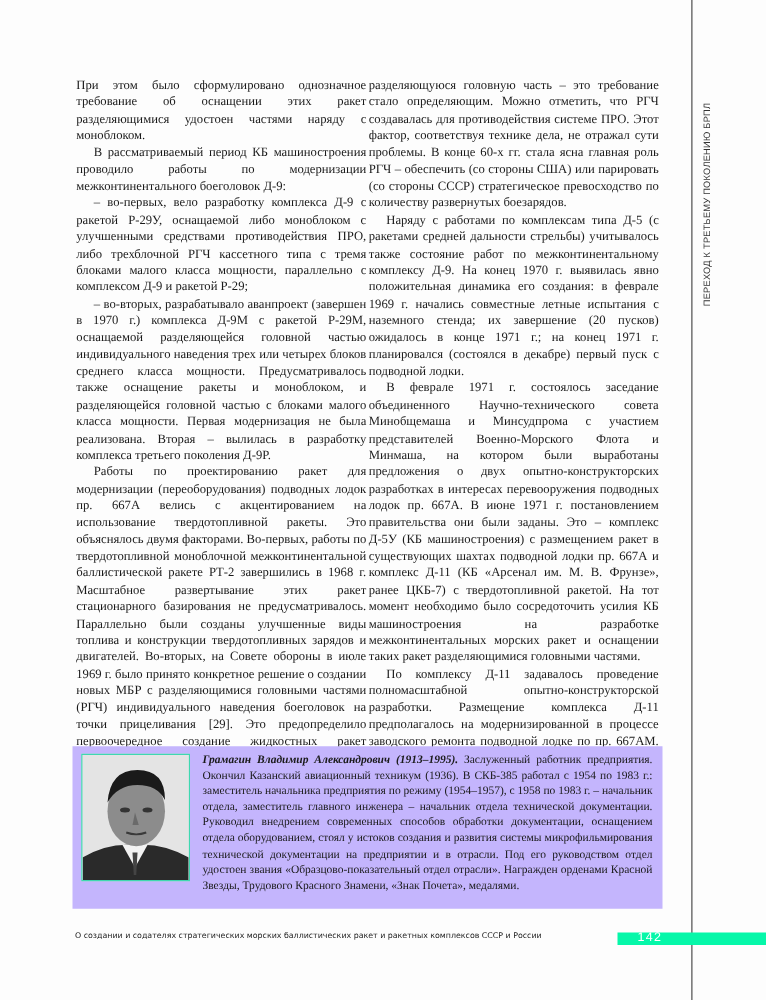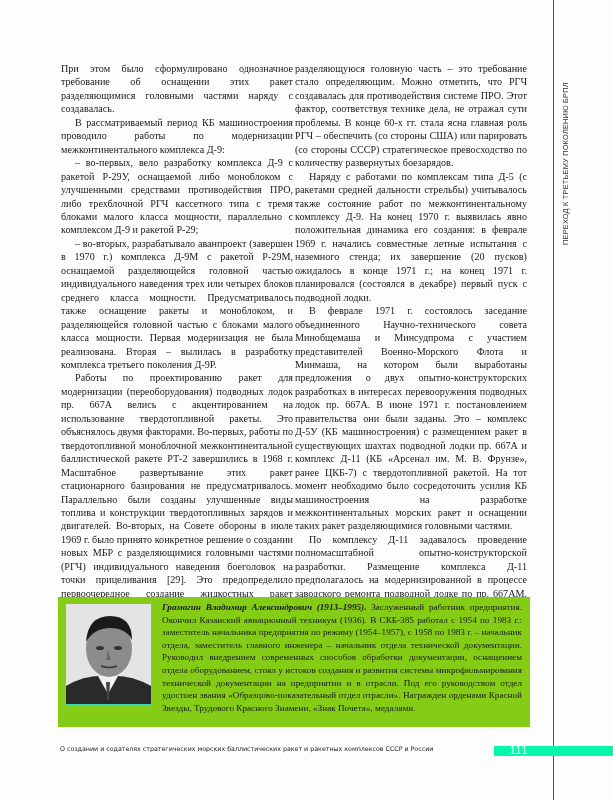--- a/index.html
+++ b/index.html
@@ -18,21 +18,21 @@
   .col {
     position: absolute; top: 62px; width: 232px;
     font-size: 10.15px; line-height: 13.45px; text-align: justify; hyphens: manual;
   }
   .col.left { left: 61px; }
   .col.right { left: 295px; }
   .col p { margin: 0; text-indent: 0; }
   .col p.ind { text-indent: 14px; }
   .bio {
     position: absolute; left: 58px; top: 597px; width: 472px; height: 130px;
-    background: #84cc16;
+    background: #c4b5fd;
   }
   .photo {
     position: absolute; left: 7px; top: 6px; width: 85px; height: 100px;
     border: 1px solid #3fd8b0; background: #e8e8e8; overflow: hidden;
   }
   .bio-text {
     position: absolute; left: 104px; top: 4px; width: 360px;
     font-size: 9.2px; line-height: 12.6px; text-align: justify;
   }
   .bio-text .name { font-style: italic; font-weight: bold; }
@@ -49,22 +49,22 @@
   }
 </style>
 </head>
 <body>
 
 <div class="page">
   <div class="margin-rule"></div>
   <div class="running-head">ПЕРЕХОД К ТРЕТЬЕМУ ПОКОЛЕНИЮ БРПЛ</div>
 
   <div class="col left">
-    <p>При этом было сформулировано однозначное требование об оснащении этих ракет разделяющимися головными частями наряду с создавалась.</p>
-    <p class="ind">В рассматриваемый период КБ машиностроения проводило работы по модернизации межконтинентального комплекса Д-9:</p>
+    <p>При этом было сформулировано однозначное требование об оснащении этих ракет разделяющимися удостоен частями наряду с моноблоком.</p>
+    <p class="ind">В рассматриваемый период КБ машиностроения проводило работы по модернизации межконтинентального боеголовок Д-9:</p>
     <p class="ind">– во-первых, вело разработку комплекса Д-9 с ракетой Р-29У, оснащаемой либо моноблоком с улучшенными средствами противодействия ПРО, либо трехблочной РГЧ кассетного типа с тремя блоками малого класса мощности, параллельно с комплексом Д-9 и ракетой Р-29;</p>
     <p class="ind">– во-вторых, разрабатывало аванпроект (завершен в 1970 г.) комплекса Д-9М с ракетой Р-29М, оснащаемой разделяющейся головной частью индивидуального наведения трех или четырех блоков среднего класса мощности. Предусматривалось также оснащение ракеты и моноблоком, и разделяющейся головной частью с блоками малого класса мощности. Первая модернизация не была реализована. Вторая – вылилась в разработку комплекса третьего поколения Д-9Р.</p>
     <p class="ind">Работы по проектированию ракет для модернизации (переоборудования) подводных лодок пр. 667А велись с акцентированием на использование твердотопливной ракеты. Это объяснялось двумя факторами. Во-первых, работы по твердотопливной моноблочной межконтинентальной баллистической ракете РТ-2 завершились в 1968 г. Масштабное развертывание этих ракет стационарного базирования не предусматривалось. Параллельно были созданы улучшенные виды топлива и конструкции твердотопливных зарядов и двигателей. Во-вторых, на Совете обороны в июле 1969 г. было принято конкретное решение о создании новых МБР с разделяющимися головными частями (РГЧ) индивидуального наведения боеголовок на точки прицеливания [29]. Это предопределило первоочередное создание жидкостных ракет стартовой массой 70–100 тонн и более. К твердотопливной МБР с РГЧ вернулись в 1976 г. В твердотопливных морских ракетах при достигнутых эксплуатационных и стартовых характеристиках (около 30 тонн) можно было за счет уменьшения дальности стрельбы использовать</p>
   </div>
 
   <div class="col right">
     <p>разделяющуюся головную часть – это требование стало определяющим. Можно отметить, что РГЧ создавалась для противодействия системе ПРО. Этот фактор, соответствуя технике дела, не отражал сути проблемы. В конце 60-х гг. стала ясна главная роль РГЧ – обеспечить (со стороны США) или парировать (со стороны СССР) стратегическое превосходство по количеству развернутых боезарядов.</p>
     <p class="ind">Наряду с работами по комплексам типа Д-5 (с ракетами средней дальности стрельбы) учитывалось также состояние работ по межконтинентальному комплексу Д-9. На конец 1970 г. выявилась явно положительная динамика его создания: в феврале 1969 г. начались совместные летные испытания с наземного стенда; их завершение (20 пусков) ожидалось в конце 1971 г.; на конец 1971 г. планировался (состоялся в декабре) первый пуск с подводной лодки.</p>
     <p class="ind">В феврале 1971 г. состоялось заседание объединенного Научно-технического совета Минобщемаша и Минсудпрома с участием представителей Военно-Морского Флота и Минмаша, на котором были выработаны предложения о двух опытно-конструкторских разработках в интересах перевооружения подводных лодок пр. 667А. В июне 1971 г. постановлением правительства они были заданы. Это – комплекс Д-5У (КБ машиностроения) с размещением ракет в существующих шахтах подводной лодки пр. 667А и комплекс Д-11 (КБ «Арсенал им. М. В. Фрунзе», ранее ЦКБ-7) с твердотопливной ракетой. На тот момент необходимо было сосредоточить усилия КБ машиностроения на разработке межконтинентальных морских ракет и оснащении таких ракет разделяющимися головными частями.</p>
     <p class="ind">По комплексу Д-11 задавалось проведение полномасштабной опытно-конструкторской разработки. Размещение комплекса Д-11 предполагалось на модернизированной в процессе заводского ремонта подводной лодке по пр. 667АМ. При модернизации осуществлялась замена на удлиненные (вырезка и вварка на существующие комингсы) двенадцати ракетных шахт и заварка четырех ос-</p>
@@ -85,14 +85,14 @@
         <path d="M35 62 Q43 65 51 62" stroke="#3a3a3a" stroke-width="1.5" fill="none"></path>
       </svg>
     </div>
     <div class="bio-text">
       <span class="name">Грамагин Владимир Александрович (1913–1995).</span><span> Заслуженный работник предприятия. Окончил Казанский авиационный техникум (1936). В СКБ-385 работал с 1954 по 1983 г.: заместитель начальника предприятия по режиму (1954–1957), с 1958 по 1983 г. – начальник отдела, заместитель главного инженера – начальник отдела технической документации. Руководил внедрением современных способов обработки документации, оснащением отдела оборудованием, стоял у истоков создания и развития системы микрофильмирования технической документации на предприятии и в отрасли. Под его руководством отдел удостоен звания «Образцово-показательный отдел отрасли». Награжден орденами Красной Звезды, Трудового Красного Знамени, «Знак Почета», медалями.</span>
     </div>
   </div>
 
   <div class="footer-title">О создании и содателях стратегических морских баллистических ракет и ракетных комплексов СССР и России</div>
   <div class="page-num-bar"></div>
-  <div class="page-num">111</div>
+  <div class="page-num">142</div>
 </div>
 
 </body></html>

